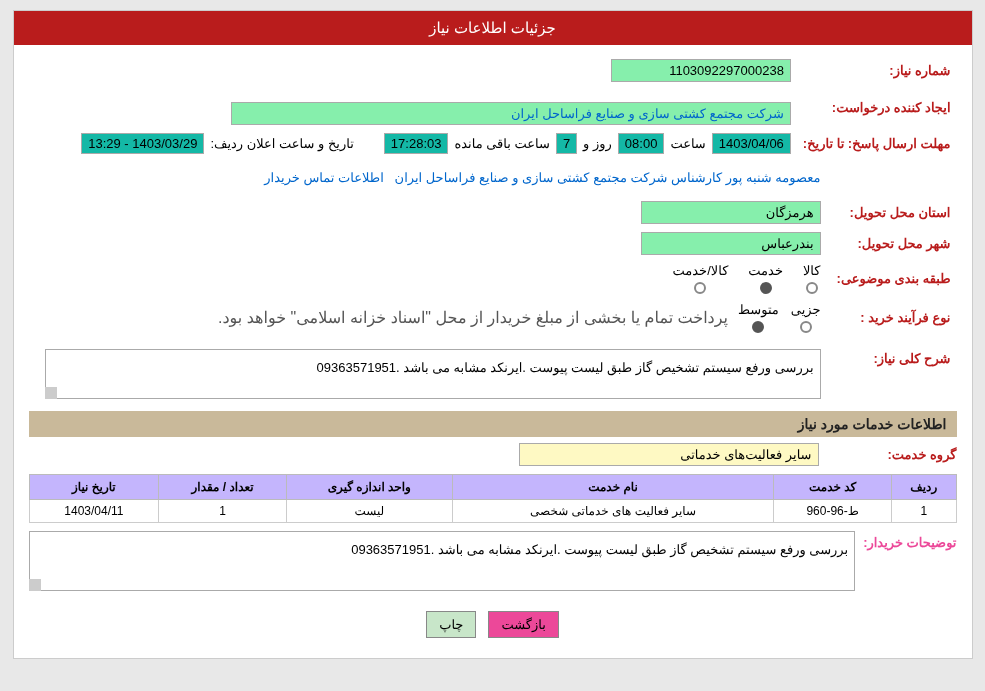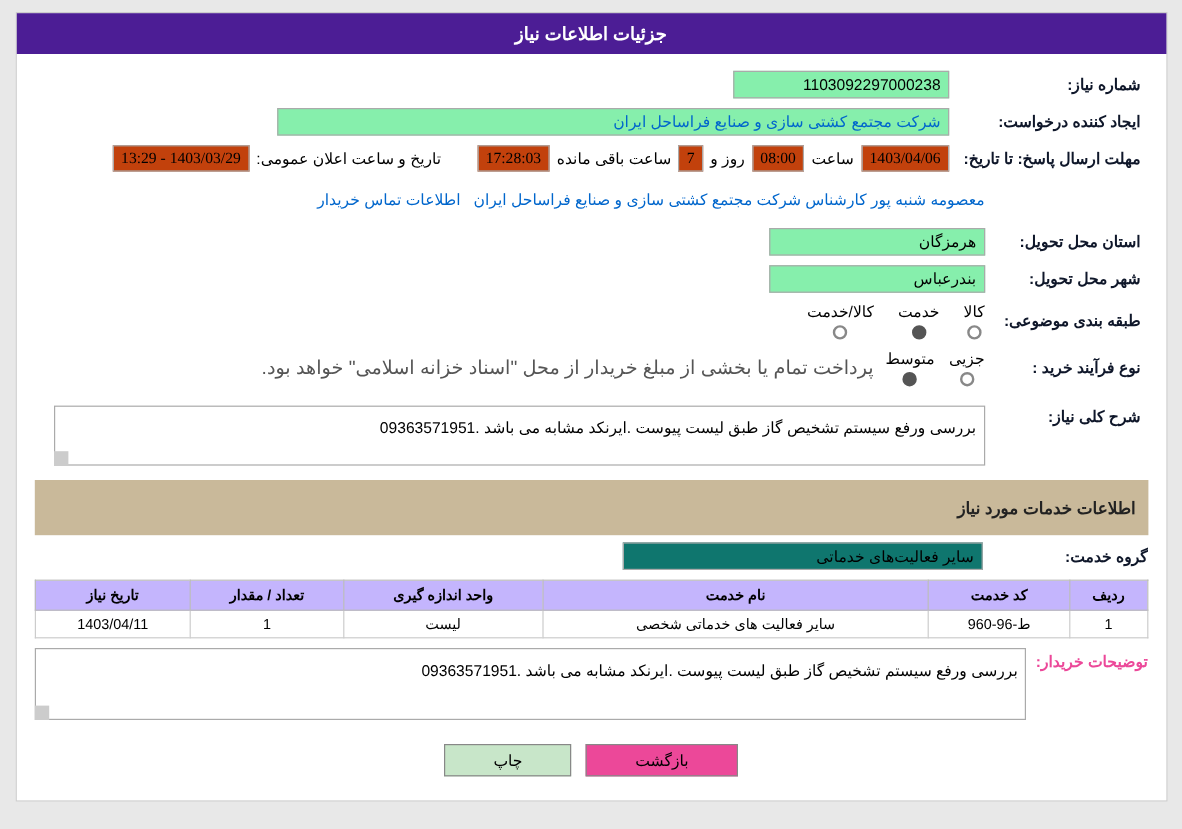--- a/index.html
+++ b/index.html
@@ -10,41 +10,41 @@
       direction: rtl;
       padding: 10px;
     }
     .page-container {
       background: #fff;
       border: 1px solid #ccc;
       max-width: 960px;
       margin: 0 auto;
     }
     .page-header {
-      background: #4c1d95;
+      background: #b91c1c;
       color: #fff;
       text-align: center;
       padding: 8px 12px;
       font-size: 15px;
-      font-weight: bold;
+      font-weight: normal;
     }
     .content {
       padding: 10px 15px;
     }
     .info-table {
       width: 100%;
       border-collapse: collapse;
       margin-bottom: 8px;
     }
     .info-table td {
       padding: 4px 6px;
       vertical-align: middle;
     }
     .label-cell {
-      color: #0f172a;
+      color: #b91c1c;
       text-align: right;
       white-space: nowrap;
       width: 130px;
       font-weight: bold;
     }
     .value-cell {
       text-align: right;
     }
     .value-box {
       border: 1px solid #aaa;
@@ -66,26 +66,25 @@
     }
     .mhl-row {
       display: flex;
       align-items: center;
       gap: 6px;
       direction: rtl;
     }
     .mhl-row .val-box {
       border: 1px solid #aaa;
       padding: 2px 6px;
-      background: #c2410c;
-      font-family: Liberation Serif, serif;
+      background: #14b8a6;
     }
     .section-header {
       background: #c9b99a;
-      padding: 15px 10px;
+      padding: 5px 10px;
       font-weight: bold;
       font-size: 14px;
       margin: 8px 0 6px 0;
       color: #222;
     }
     .radio-row {
       display: flex;
       gap: 20px;
       align-items: center;
       direction: rtl;
@@ -120,21 +119,21 @@
     }
     .grouh-row {
       display: flex;
       align-items: center;
       gap: 8px;
       direction: rtl;
       margin-bottom: 8px;
     }
     .grouh-row .val-box {
       border: 1px solid #aaa;
-      background: #0f766e;
+      background: #fef9c3;
       padding: 3px 6px;
       min-width: 300px;
     }
     .services-table {
       width: 100%;
       border-collapse: collapse;
       margin-bottom: 8px;
       font-size: 12px;
     }
     .services-table th {
@@ -175,21 +174,21 @@
       direction: rtl;
       line-height: 1.8;
     }
     .buttons-row {
       display: flex;
       justify-content: center;
       gap: 12px;
       padding: 10px 0;
     }
     .btn {
-      padding: 5px 40px;
+      padding: 5px 12px;
       border: 1px solid #888;
       cursor: pointer;
       font-size: 13px;
       font-family: Tahoma, Arial, sans-serif;
     }
     .btn-print {
       background: #c8e6c9;
       border-color: #888;
     }
     .btn-back {
@@ -219,36 +218,36 @@
       <tbody>
           <tr>
         <td class="label-cell">شماره نیاز:</td>
         <td class="value-cell">
           <span class="value-box">1103092297000238</span>
         </td>
       </tr>
       <tr>
         <td class="label-cell">ایجاد کننده درخواست:</td>
         <td class="value-cell">
-          <span class="value-box value-box-full" style="color:#0066cc;">شرکت مجتمع کشتی سازی و صنایع فراساحل ایران</span>
+          <span class="value-box value-box-full" style="color:#0066cc;margin-top:12px;">شرکت مجتمع کشتی سازی و صنایع فراساحل ایران</span>
         </td>
       </tr>
       <tr>
         <td class="label-cell">مهلت ارسال پاسخ: تا تاریخ:</td>
         <td class="value-cell">
           <div class="mhl-row">
             <span class="val-box">1403/04/06</span>
             <span>ساعت</span>
             <span class="val-box">08:00</span>
             <span>روز و</span>
             <span class="val-box">7</span>
             <span>ساعت باقی مانده</span>
             <span class="val-box">17:28:03</span>
             &nbsp;&nbsp;&nbsp;&nbsp;&nbsp;
-            <span>تاریخ و ساعت اعلان عمومی:</span>
+            <span>تاریخ و ساعت اعلان ردیف:</span>
             <span class="val-box">1403/03/29 - 13:29</span>
           </div>
         </td>
       </tr>
     </tbody>
       </table>
 
     <table class="info-table">
       <tbody>
           <tr>

